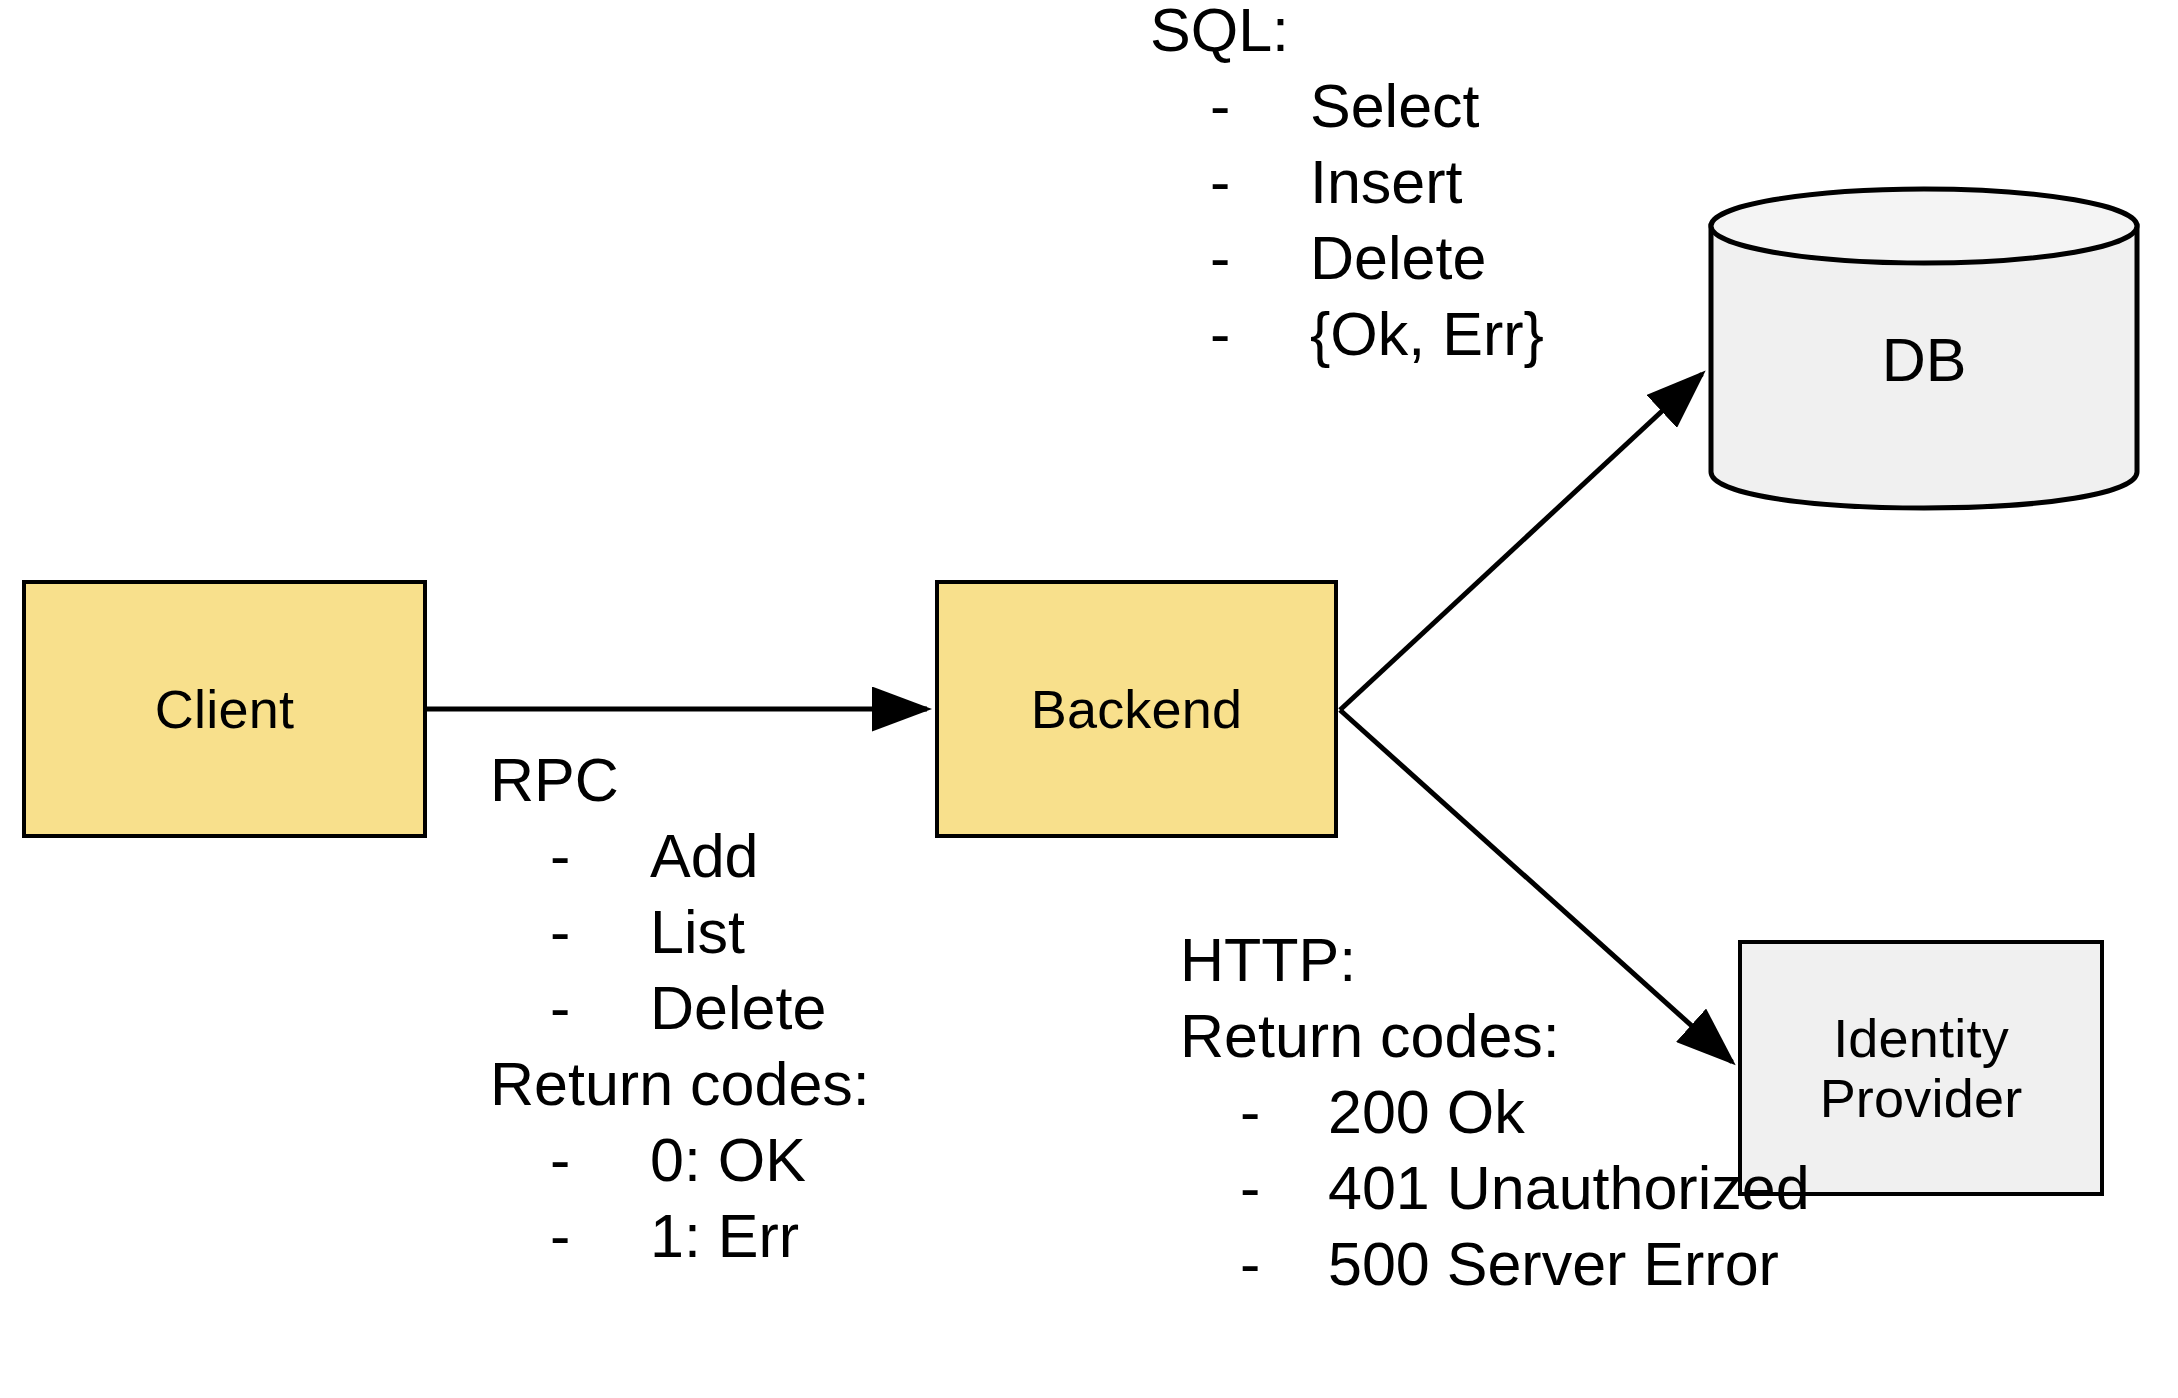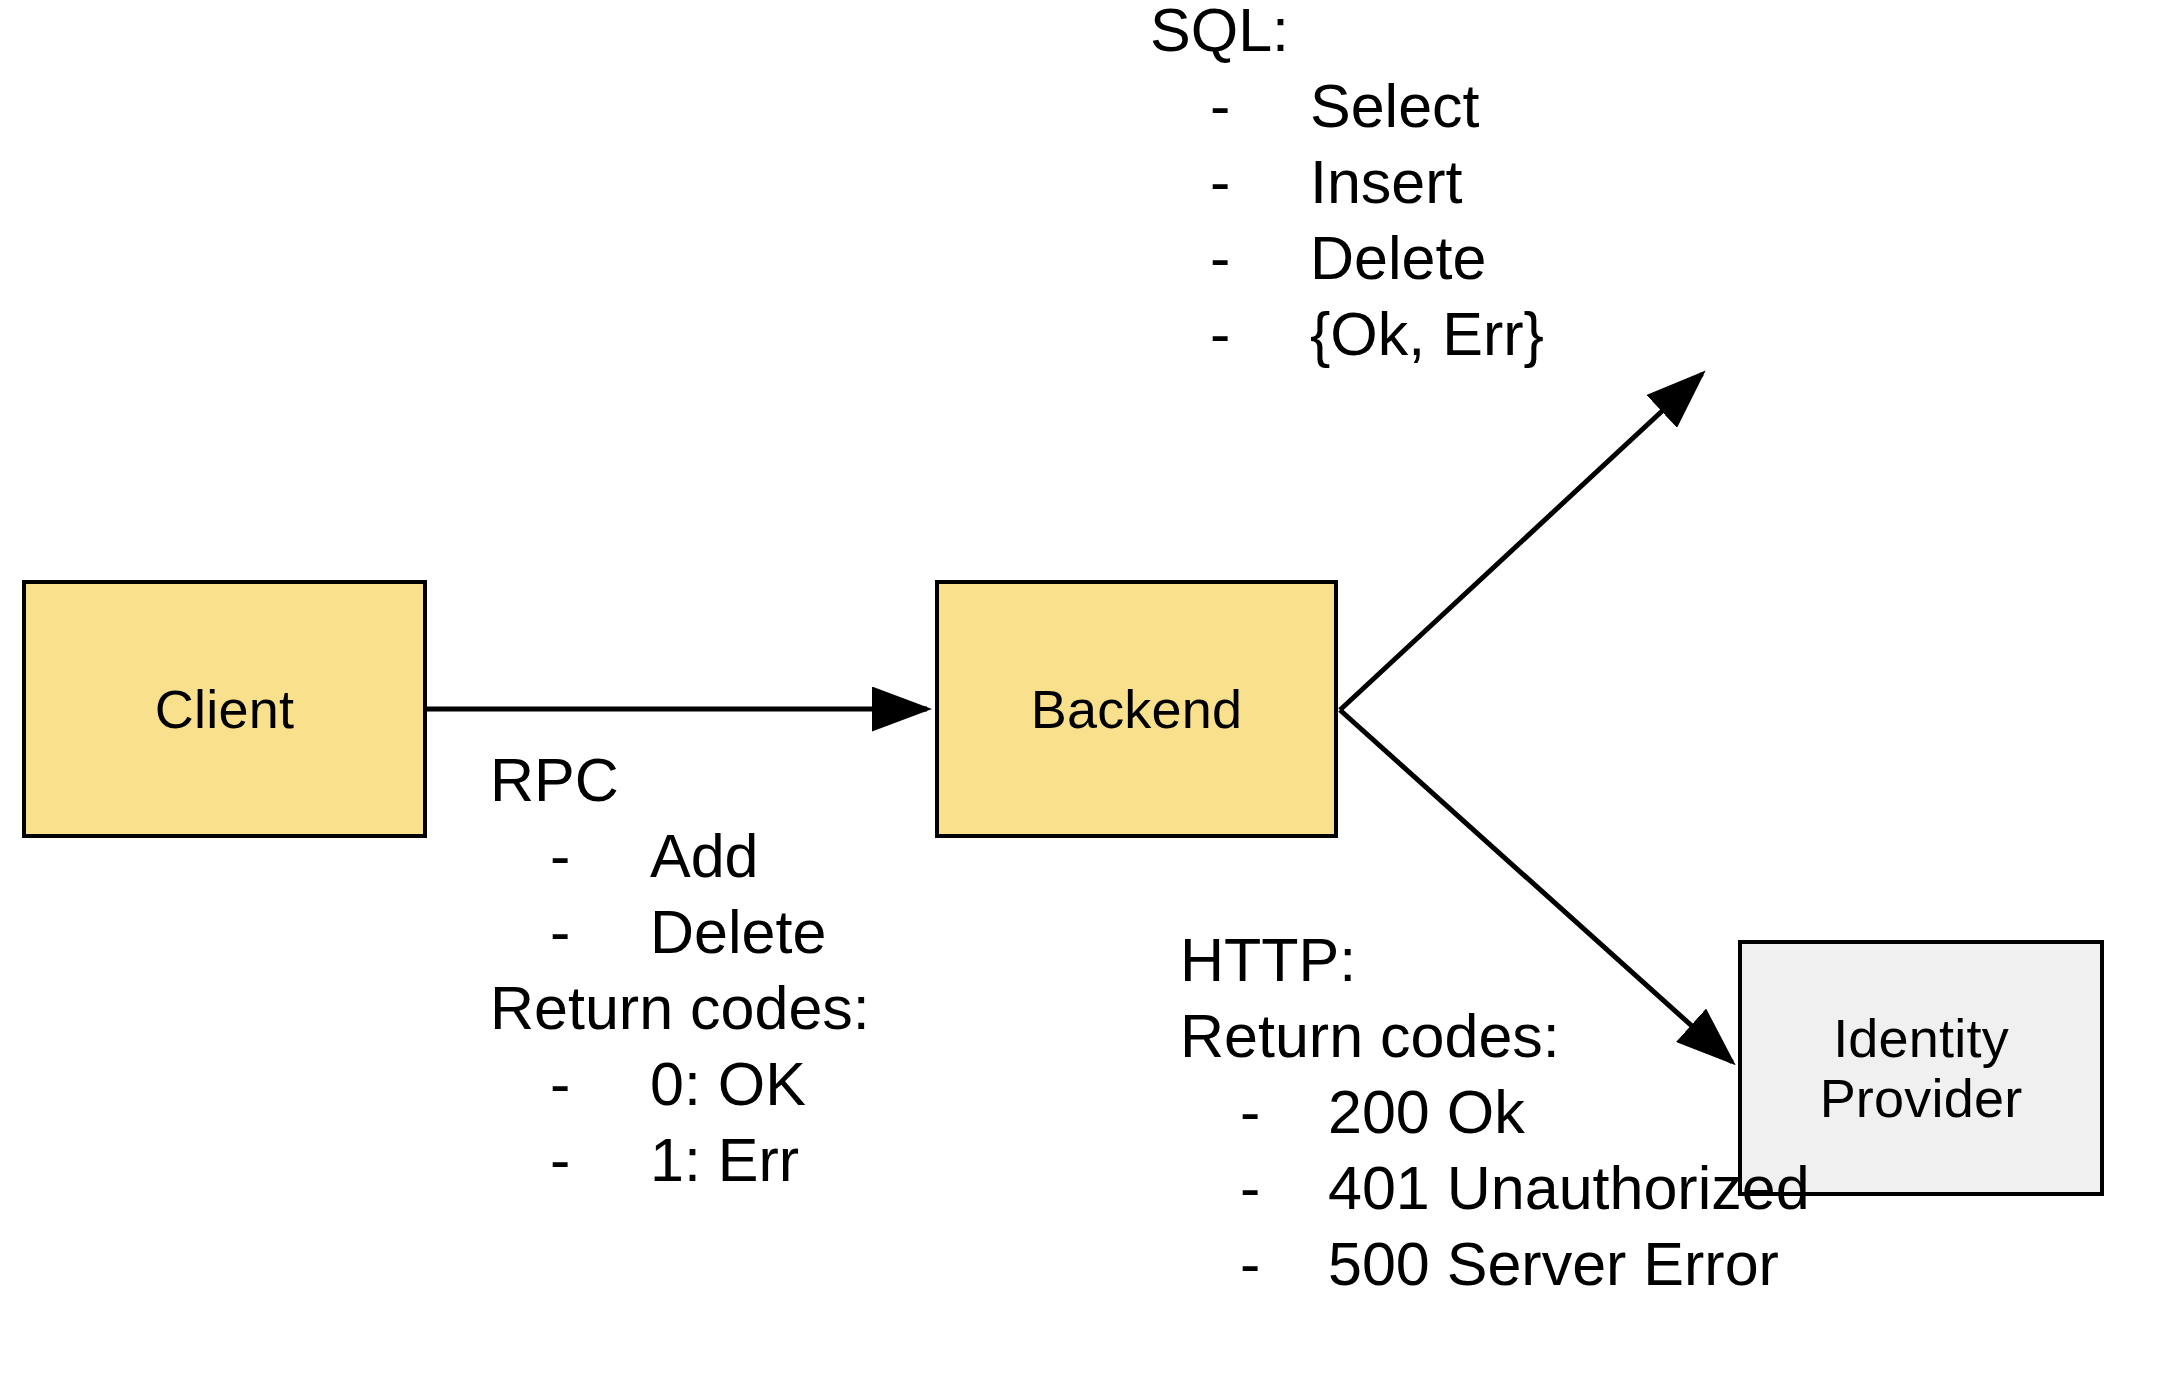--- a/index.html
+++ b/index.html
@@ -126,39 +126,47 @@
   </svg>
 
   <div class="node yellow" id="node-client">
     <span class="node-label">Client</span>
   </div>
 
   <div class="node yellow" id="node-backend">
     <span class="node-label">Backend</span>
   </div>
 
+  <div id="node-db">
+    <svg width="432" height="326" viewBox="0 0 432 326" xmlns="http://www.w3.org/2000/svg">
+      <path d="M3,40 L3,286 C3,308 99,322 216,322 C333,322 429,308 429,286 L429,40 Z" fill="#F0F0F0" stroke="#000000" stroke-width="5"></path>
+      <ellipse cx="216" cy="40" rx="213" ry="37" fill="#F4F4F4" stroke="#000000" stroke-width="5"></ellipse>
+    </svg>
+    <div class="db-text">DB</div>
+  </div>
 
   <div class="node grey" id="node-idp">
     <span class="node-label">
       <span>Identity</span><br>
       <span>Provider</span>
     </span>
   </div>
 
   <div class="ann wide" id="ann-sql">
     <span class="hdr">SQL:</span>
     <span class="row"><span class="dash">-</span><span>Select</span></span>
     <span class="row"><span class="dash">-</span><span>Insert</span></span>
     <span class="row"><span class="dash">-</span><span>Delete</span></span>
     <span class="row"><span class="dash">-</span><span>{Ok, Err}</span></span>
   </div>
 
   <div class="ann wide" id="ann-rpc">
     <span class="hdr">RPC</span>
     <span class="row"><span class="dash">-</span><span>Add</span></span>
+    <span class="row"><span class="dash">-</span><span>List</span></span>
     <span class="row"><span class="dash">-</span><span>Delete</span></span>
     <span class="hdr">Return codes:</span>
     <span class="row"><span class="dash">-</span><span>0: OK</span></span>
     <span class="row"><span class="dash">-</span><span>1: Err</span></span>
   </div>
 
   <div class="ann narrow" id="ann-http">
     <span class="hdr">HTTP:</span>
     <span class="hdr">Return codes:</span>
     <span class="row"><span class="dash">-</span><span>200 Ok</span></span>

